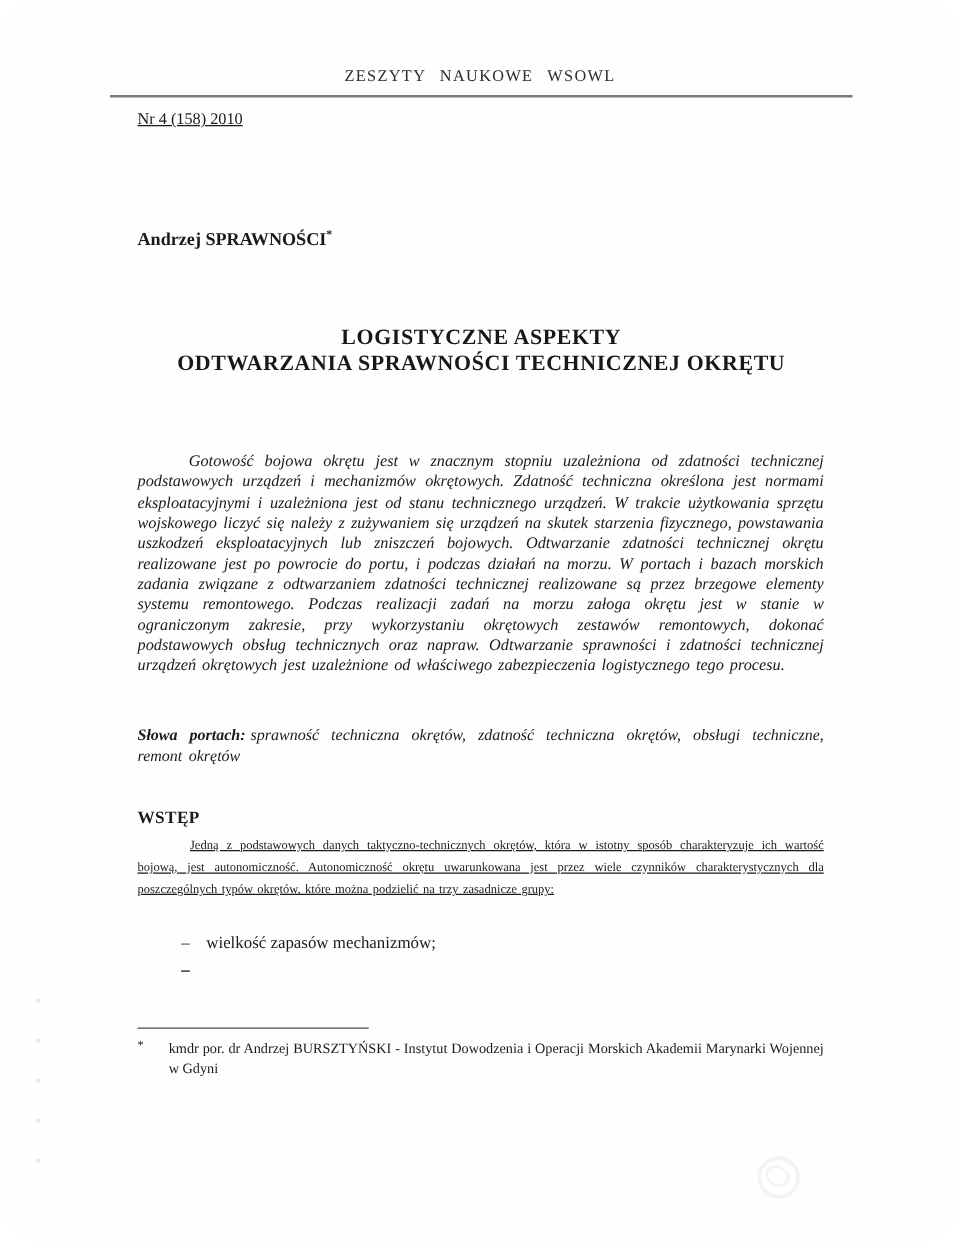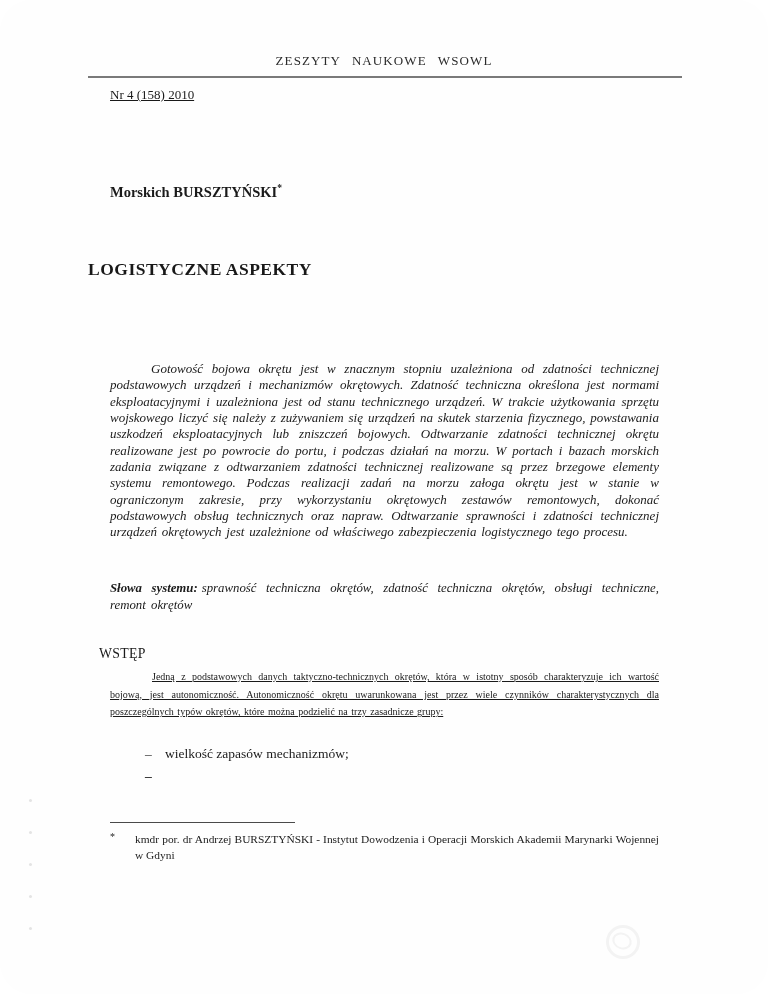--- a/index.html
+++ b/index.html
@@ -27,38 +27,38 @@
   .issue {
     position: absolute; top: 87px; left: 110px; font-size: 13px; text-decoration: underline;
   }
   .author {
     position: absolute; top: 183px; left: 110px;
     font-size: 14.5px; font-weight: bold;
   }
   .author sup { font-size: 9.5px; vertical-align: super; }
   .title {
     position: absolute; top: 259px; left: 88px; width: 594px;
-    text-align: left; font-weight: bold;
+    text-align: center; font-weight: bold;
     font-size: 17.5px; line-height: 20.5px; letter-spacing: 0.5px;
     color: #181818;
   }
   .abstract {
     position: absolute; top: 361px; left: 110px; width: 549px;
     font-style: italic; font-size: 13px; line-height: 16.35px;
     text-align: justify; text-indent: 41px; word-spacing: 1.5px;
   }
   .keywords {
     position: absolute; top: 580px; left: 110px; width: 549px;
     font-style: italic; font-size: 12.8px; line-height: 16.5px;
     text-align: justify; word-spacing: 2px;
   }
   .keywords .kw-label { font-weight: bold; margin-right: 4px; }
   .intro-heading {
-    position: absolute; top: 646px; left: 99px;
-    font-size: 13.8px; font-weight: normal; letter-spacing: 0.3px;
+    position: absolute; top: 646px; left: 110px;
+    font-size: 13.8px; font-weight: bold; letter-spacing: 0.3px;
   }
   .intro-para {
     position: absolute; top: 668px; left: 110px; width: 549px;
     font-size: 10px; line-height: 17.6px;
     text-align: justify; text-indent: 42px; word-spacing: 1px; text-decoration: underline;
   }
   .bullets {
     position: absolute; top: 745px; left: 110px; width: 549px;
     font-size: 13.5px; line-height: 17.2px;
   }
@@ -100,31 +100,32 @@
 
 <div class="page">
 
   <div class="journal-header">ZESZYTY  NAUKOWE  WSOWL</div>
 
   <div class="header-rule"></div>
 
   <div class="issue">Nr 4 (158) 2010</div>
 
   <div class="author">
-    <span>Morskich BURSZTYŃSKI</span><sup>*</sup>
+    <span>Andrzej SPRAWNOŚCI</span><sup>*</sup>
   </div>
 
   <div class="title">
     <div>LOGISTYCZNE ASPEKTY</div>
+    <div>ODTWARZANIA SPRAWNOŚCI TECHNICZNEJ OKRĘTU</div>
   </div>
 
   <div class="abstract">Gotowość bojowa okrętu jest w znacznym stopniu uzależniona od zdatności technicznej podstawowych urządzeń i mechanizmów okrętowych. Zdatność techniczna określona jest normami eksploatacyjnymi i uzależniona jest od stanu technicznego urządzeń. W trakcie użytkowania sprzętu wojskowego liczyć się należy z zużywaniem się urządzeń na skutek starzenia fizycznego, powstawania uszkodzeń eksploatacyjnych lub zniszczeń bojowych. Odtwarzanie zdatności technicznej okrętu realizowane jest po powrocie do portu, i podczas działań na morzu. W portach i bazach morskich zadania związane z odtwarzaniem zdatności technicznej realizowane są przez brzegowe elementy systemu remontowego. Podczas realizacji zadań na morzu załoga okrętu jest w stanie w ograniczonym zakresie, przy wykorzystaniu okrętowych zestawów remontowych, dokonać podstawowych obsług technicznych oraz napraw. Odtwarzanie sprawności i zdatności technicznej urządzeń okrętowych jest uzależnione od właściwego zabezpieczenia logistycznego tego procesu.</div>
 
   <div class="keywords">
-    <span class="kw-label">Słowa systemu:</span><span>sprawność techniczna okrętów, zdatność techniczna okrętów, obsługi techniczne, remont okrętów</span>
+    <span class="kw-label">Słowa portach:</span><span>sprawność techniczna okrętów, zdatność techniczna okrętów, obsługi techniczne, remont okrętów</span>
   </div>
 
   <div class="intro-heading">WSTĘP</div>
 
   <div class="intro-para">Jedną z podstawowych danych taktyczno-technicznych okrętów, która w istotny sposób charakteryzuje ich wartość bojową, jest autonomiczność. Autonomiczność okrętu uwarunkowana jest przez wiele czynników charakterystycznych dla poszczególnych typów okrętów, które można podzielić na trzy zasadnicze grupy:</div>
 
   <div class="bullets">
     <div class="bullet">
       <span class="dash">–</span>
       <span>wielkość zapasów mechanizmów;</span>

